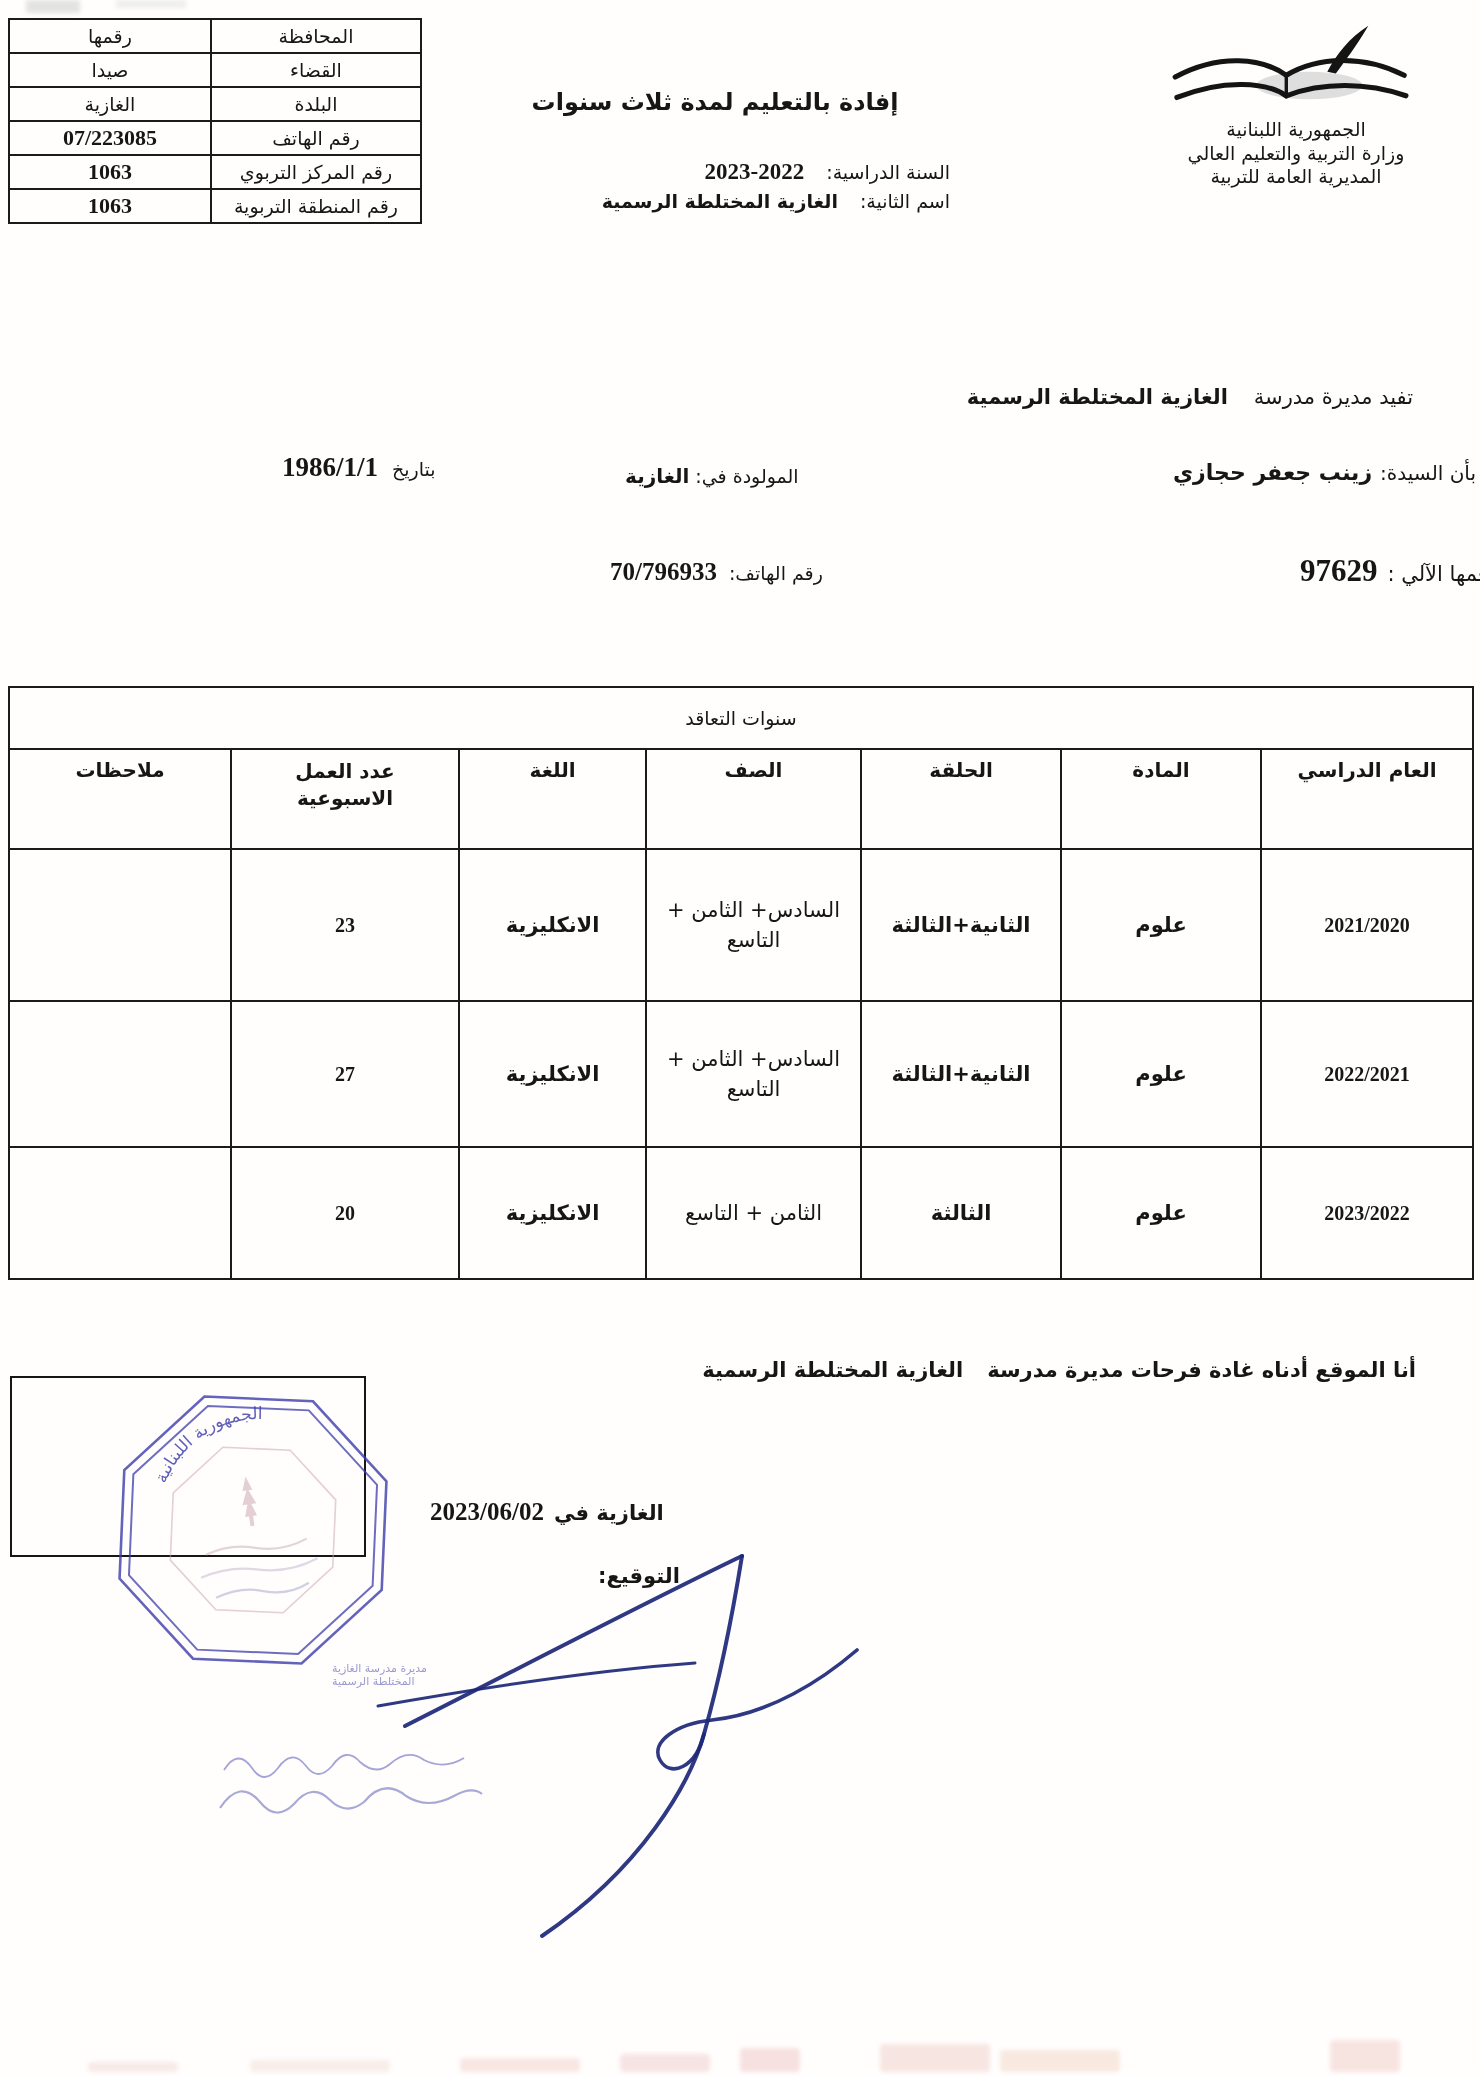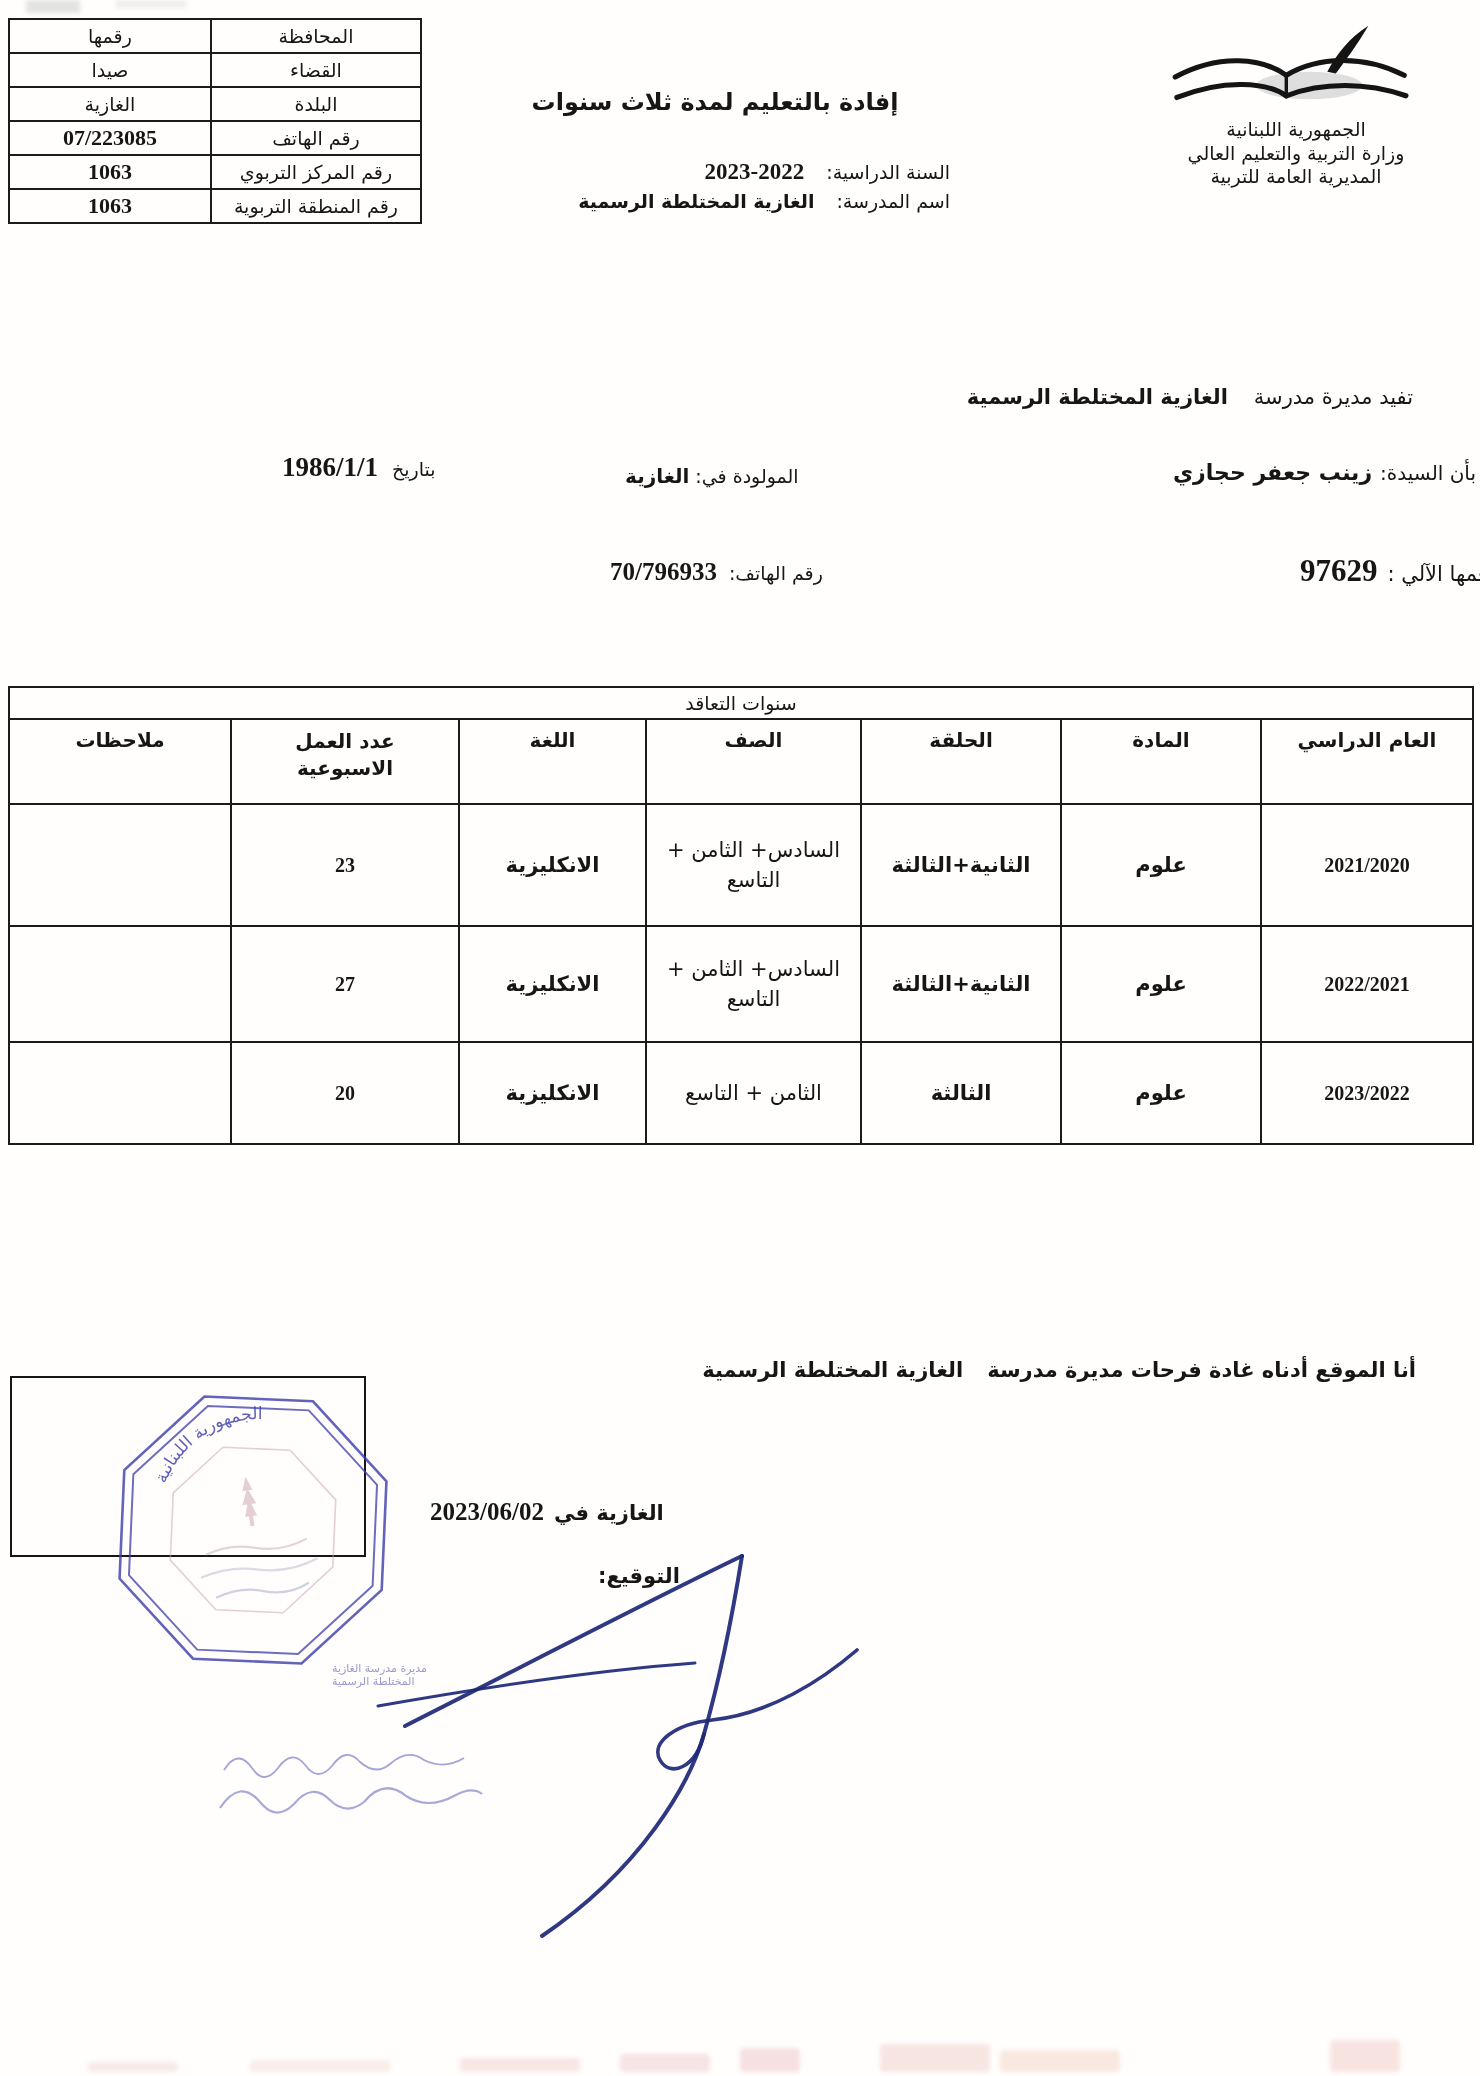--- a/index.html
+++ b/index.html
@@ -43,21 +43,21 @@
   .bdate{left:282px;top:452px;font-size:19px;}
   .bdate .dnum{font-family:"Liberation Serif",serif;font-weight:bold;font-size:27px;margin-right:14px;}
   .auto{right:-18px;top:553px;font-size:21px;}
   .auto .anum{font-family:"Liberation Serif",serif;font-weight:bold;font-size:31px;margin-right:10px;}
   .phone{left:610px;top:558px;font-size:19px;}
   .phone .pnum{font-family:"Liberation Serif",serif;font-weight:bold;font-size:25px;margin-right:12px;}
 
   
   .contract{position:absolute;left:8px;top:686px;width:1464px;border-collapse:collapse;
             direction:rtl;table-layout:fixed;}
-  .contract td,.contract th{border:2.5px solid #1b1b1b;text-align:center;padding:1px;}
+  .contract td,.contract th{border:2.5px solid #1b1b1b;text-align:center;padding:16px;}
   .contract .cap{height:28px;font-size:19px;font-weight:normal;}
   .contract th{height:74px;vertical-align:top;padding-top:8px;font-size:20px;font-weight:bold;}
   .hrs-hd{width:130px;margin:0 auto;line-height:27px;}
   .contract td{font-size:21px;font-weight:bold;}
   .r1 td{height:118px;} .r2 td{height:112px;} .r3 td{height:98px;}
   .contract td.grd{font-weight:normal;}
   .grd-in{max-width:180px;margin:0 auto;line-height:30px;}
   .contract td.yr,.contract td.hrs{font-family:"Liberation Serif",serif;font-size:20px;}
 
   
@@ -125,21 +125,21 @@
     <div>وزارة التربية والتعليم العالي</div>
     <div>المديرية العامة للتربية</div>
   </div>
 
   <div class="doc-title">إفادة بالتعليم لمدة ثلاث سنوات</div>
   <div class="meta">
     <div>
       <span>السنة الدراسية:</span><span class="bv num2" dir="ltr">2023-2022</span>
     </div>
     <div>
-      <span>اسم المدرسة:</span><span class="bv">الغازية المختلطة الرسمية</span>
+      <span>اسم الثانية:</span><span class="bv">الغازية المختلطة الرسمية</span>
     </div>
   </div>
 
   <div class="line intro">
     <span>تفيد مديرة مدرسة</span><span class="school">الغازية المختلطة الرسمية</span>
   </div>
 
   <div class="line person">
     <span>بأن السيدة:</span><span class="pname">زينب جعفر حجازي</span>
   </div>

